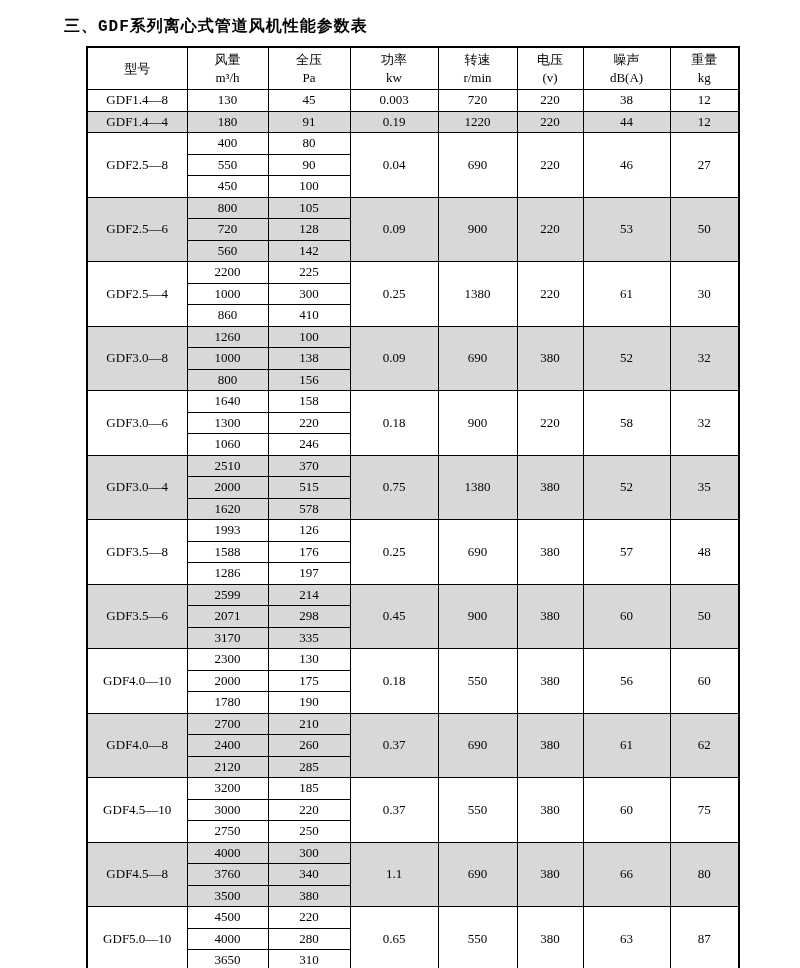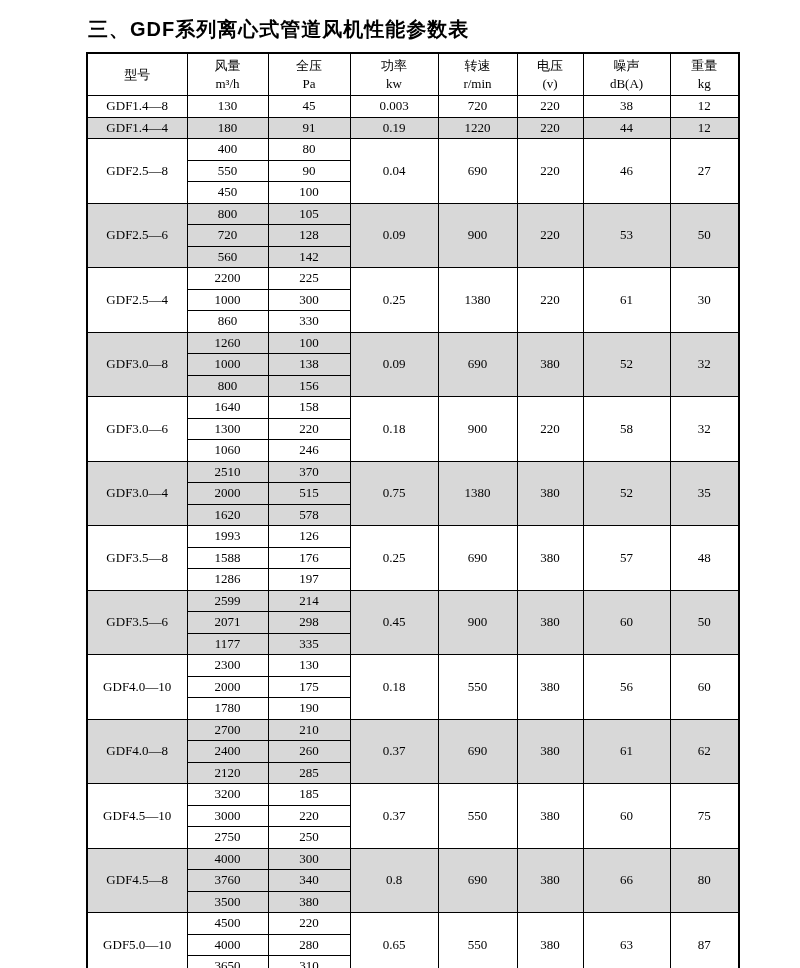--- a/index.html
+++ b/index.html
@@ -12,25 +12,25 @@
     color: #000;
   }
   .page {
     position: relative;
     width: 800px;
     height: 968px;
     background: #fff;
     overflow: hidden;
   }
   .title {
-    margin: 16px 0 0 88px;
-    font-size: 20px;
+    margin: 16px 0 0 64px;
+    font-size: 16px;
     font-weight: bold;
     letter-spacing: 1px;
-    font-family: Liberation Sans, sans-serif;
+    font-family: Liberation Mono, monospace;
   }
   table.spec {
     border-collapse: collapse;
     table-layout: fixed;
     margin: 9px 0 0 86px;
     width: 652px;
     border: 2px solid #000;
   }
   table.spec th,
   table.spec td {
@@ -170,21 +170,21 @@
           <td rowspan="3">220</td>
           <td rowspan="3">61</td>
           <td rowspan="3">30</td>
         </tr>
         <tr>
           <td>1000</td>
           <td>300</td>
         </tr>
         <tr>
           <td>860</td>
-          <td>330</td>
+          <td>410</td>
         </tr>
         <tr class="shaded">
           <td rowspan="3">GDF3.0—8</td>
           <td>1260</td>
           <td>100</td>
           <td rowspan="3">0.09</td>
           <td rowspan="3">690</td>
           <td rowspan="3">380</td>
           <td rowspan="3">52</td>
           <td rowspan="3">32</td>
@@ -259,21 +259,21 @@
           <td rowspan="3">900</td>
           <td rowspan="3">380</td>
           <td rowspan="3">60</td>
           <td rowspan="3">50</td>
         </tr>
         <tr class="shaded">
           <td>2071</td>
           <td>298</td>
         </tr>
         <tr class="shaded">
-          <td>1177</td>
+          <td>3170</td>
           <td>335</td>
         </tr>
         <tr>
           <td rowspan="3">GDF4.0—10</td>
           <td>2300</td>
           <td>130</td>
           <td rowspan="3">0.18</td>
           <td rowspan="3">550</td>
           <td rowspan="3">380</td>
           <td rowspan="3">56</td>
@@ -320,21 +320,21 @@
           <td>220</td>
         </tr>
         <tr>
           <td>2750</td>
           <td>250</td>
         </tr>
         <tr class="shaded">
           <td rowspan="3">GDF4.5—8</td>
           <td>4000</td>
           <td>300</td>
-          <td rowspan="3">0.8</td>
+          <td rowspan="3">1.1</td>
           <td rowspan="3">690</td>
           <td rowspan="3">380</td>
           <td rowspan="3">66</td>
           <td rowspan="3">80</td>
         </tr>
         <tr class="shaded">
           <td>3760</td>
           <td>340</td>
         </tr>
         <tr class="shaded">

